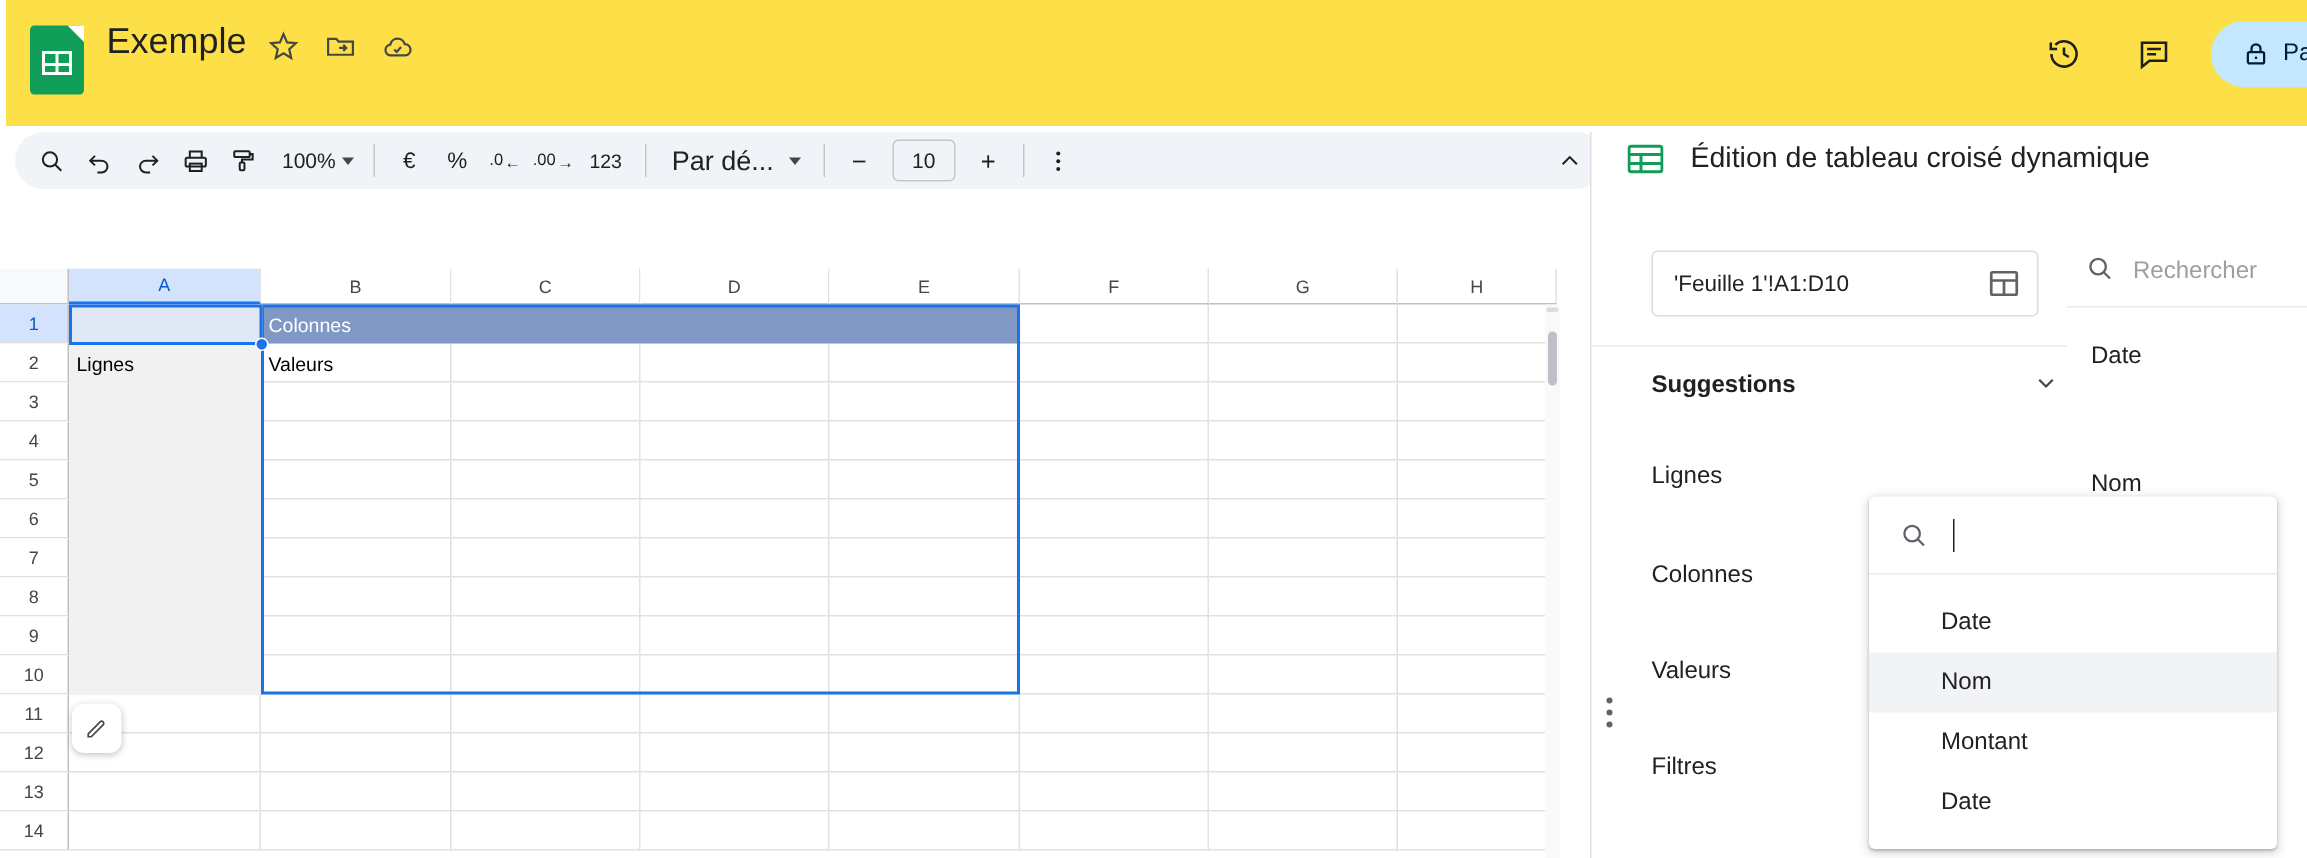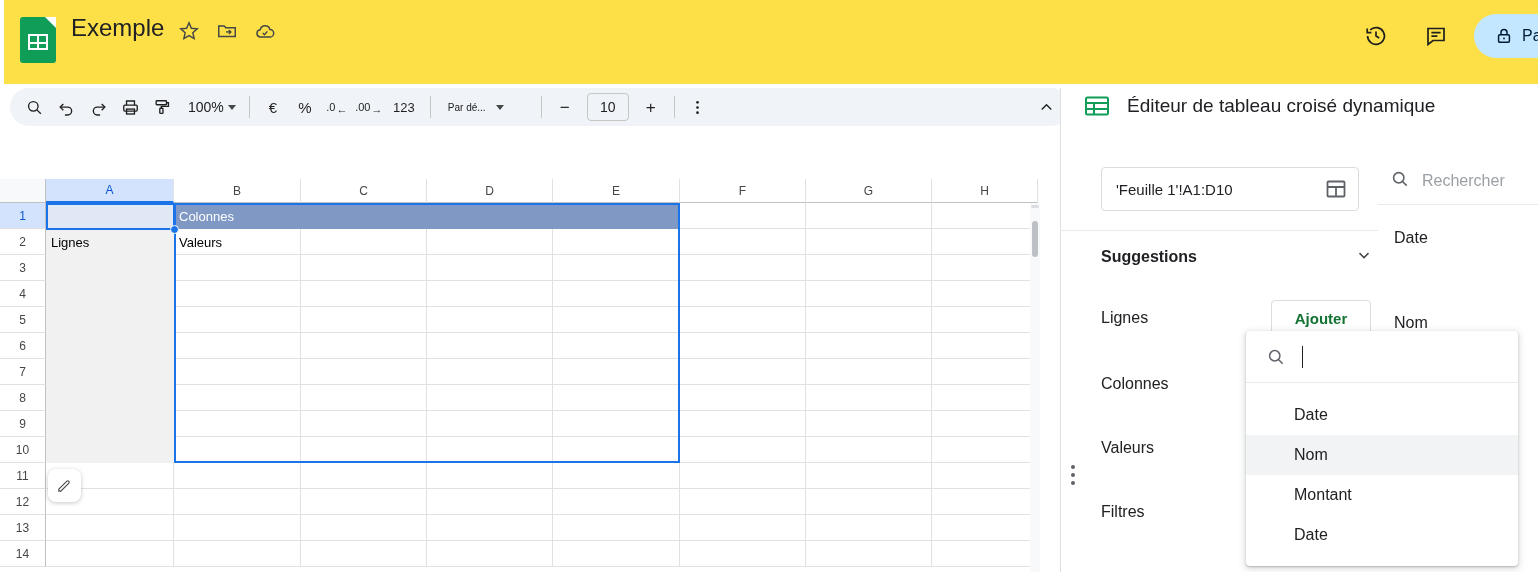--- a/index.html
+++ b/index.html
@@ -77,21 +77,21 @@
   .tbtn svg { width:19px; height:19px; fill:none; stroke:#1f1f1f; stroke-width:1.7; }
   .tbtn .glyph { font-size:15px; color:#1f1f1f; line-height:1; }
   .tsep { width:1px; height:22px; background:#c4c7c5; margin:0 7px; flex:0 0 1px; }
   .zoombox {
     height:30px; display:flex; align-items:center; gap:4px;
     padding:0 6px 0 10px; border-radius:4px; cursor:pointer; font-size:14px;
   }
   .caret { width:0;height:0;border-left:4px solid transparent;border-right:4px solid transparent;border-top:5px solid #444746; }
   .fontbox {
     height:30px; display:flex; align-items:center; gap:10px;
-    padding:0 8px 0 10px; border-radius:4px; cursor:pointer; font-size:10px;
+    padding:0 8px 0 10px; border-radius:4px; cursor:pointer; font-size:18px;
     min-width:96px;
   }
   .sizebox {
     width:42px; height:28px; border:1px solid #c4c7c5; border-radius:4px;
     display:flex; align-items:center; justify-content:center;
     font-size:14px; margin:0 6px; cursor:text; background:#f0f4f9;
   }
   .collapse { margin-left:auto; }
 
   
@@ -587,21 +587,21 @@
       <i></i>
   </div>
 
   <div class="sp-header">
     <span class="hicon">
       <svg viewBox="0 0 24 20" width="24" height="20">
         <rect x="1" y="1.5" width="22" height="17" rx="1.5" fill="none" stroke="#0f9d58" stroke-width="2"></rect>
         <path d="M1 7h22M9 7v11.5M1 13h22" stroke="#0f9d58" stroke-width="2"></path>
       </svg>
     </span>
-    <span class="sp-title">Éditeur de tableau croisé dynamique</span>
+    <span class="sp-title">Édition de tableau croisé dynamique</span>
   </div>
 
   <div class="rangebox">
     <span>'Feuille 1'!A1:D10</span>
     <span class="gridico">
       <svg viewBox="0 0 20 20" width="20" height="20">
         <rect x="1.5" y="2.5" width="17" height="15" rx="1" fill="none" stroke="#5f6368" stroke-width="1.8"></rect>
         <path d="M1.5 8h17M10 8v9.5" stroke="#5f6368" stroke-width="1.8"></path>
       </svg>
     </span>
@@ -613,21 +613,20 @@
     <span class="sugg-label">Suggestions</span>
     <span class="chev">
       <svg viewBox="0 0 24 24" width="18" height="18" fill="none" stroke="#444746" stroke-width="2">
           <path d="M6 9.5 12 15.5l6-6"></path>
         </svg>
     </span>
   </div>
 
   <div class="fieldrow" style="top:300px; height:36px">
     <span class="flabel">Lignes</span>
-    <span class="addbtn">Ajouter</span>
   </div>
 
   <div class="fieldrow" style="top:372px; height:24px">
     <span class="flabel">Colonnes</span>
   </div>
 
   <div class="fieldrow" style="top:436px; height:24px">
     <span class="flabel">Valeurs</span>
   </div>
 

